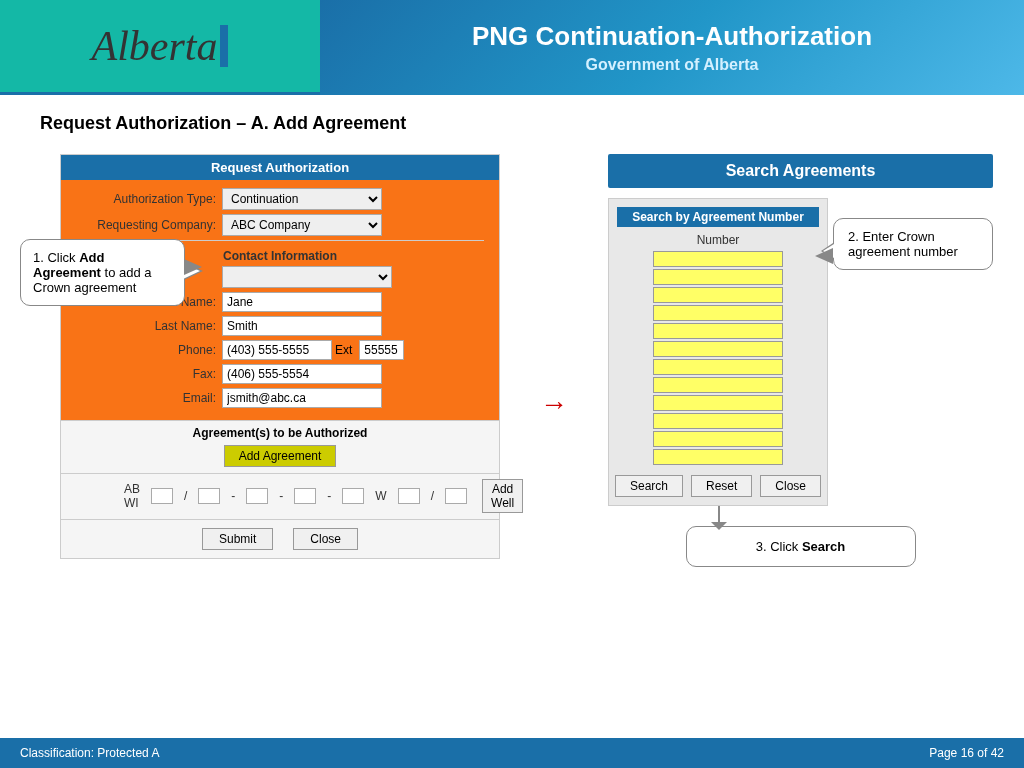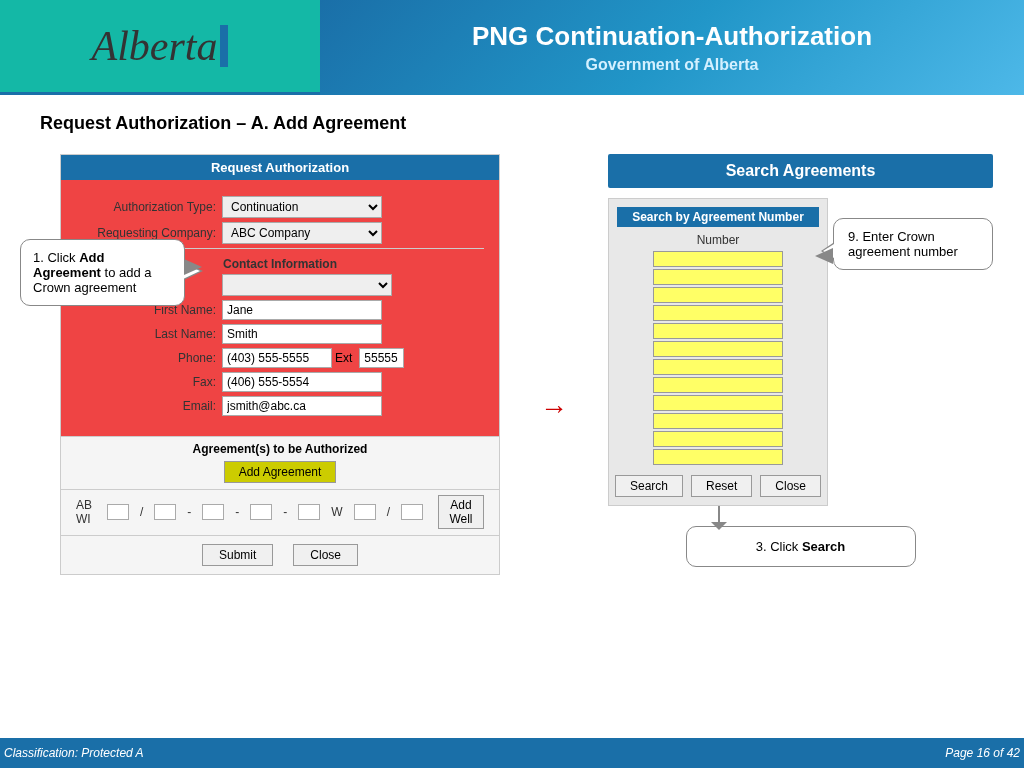--- a/index.html
+++ b/index.html
@@ -21,21 +21,21 @@
     
     .form-panel { width: 470px; position: relative; }
 
     
     .callout-1 { position: absolute; left: -10px; top: 90px; width: 160px; background: #fff; border: 1.5px solid #888; border-radius: 10px; padding: 10px 12px; font-size: 13px; z-index: 10; }
     .callout-1::after { content: ''; position: absolute; right: -18px; bottom: 30px; width: 0; height: 0; border-top: 8px solid transparent; border-bottom: 8px solid transparent; border-left: 18px solid #888; }
 
     
     .form-container { border: 1px solid #ccc; background: #f5f5f5; }
     .form-header { background: #1a6fa8; color: #fff; text-align: center; font-weight: bold; font-size: 13px; padding: 5px; }
-    .form-body { background: #ef4444; padding: 16px 15px; }
+    .form-body { background: #f97316; padding: 8px 15px; }
     .form-row { display: flex; align-items: center; margin-bottom: 4px; font-size: 12px; }
     .form-row label { text-align: right; min-width: 140px; margin-right: 6px; color: #333; }
     .form-row input, .form-row select { font-size: 12px; border: 1px solid #aaa; padding: 2px 4px; }
     .form-row select { width: 160px; }
     .form-row input.text-input { width: 160px; }
     .form-row input.date-input { width: 100px; }
     .ext-input { width: 45px; margin-left: 4px; font-size: 12px; border: 1px solid #aaa; padding: 2px 4px; }
 
     .section-header { text-align: center; font-weight: bold; font-size: 12px; color: #333; padding: 4px 0 3px 0; }
     .section-divider { border-top: 1px solid #ccc; margin: 4px 0; }
@@ -43,21 +43,21 @@
     .contact-select { width: 170px; }
 
     
     .agreements-section { background: #f5f5f5; border-top: 1px solid #ccc; padding: 5px 15px 6px 15px; }
     .agreements-header { text-align: center; font-weight: bold; font-size: 12px; margin-bottom: 5px; }
     .add-agreement-btn { background: #cccc00; border: 1px solid #999; padding: 3px 14px; font-size: 12px; cursor: pointer; display: block; margin: 0 auto; }
 
     
     .wells-section { background: #f5f5f5; border-top: 1px solid #ccc; padding: 5px 15px 6px 15px; }
     .wells-header { text-align: center; font-weight: bold; font-size: 12px; margin-bottom: 5px; }
-    .wells-row { display: flex; align-items: center; font-size: 12px; gap: 11px; }
+    .wells-row { display: flex; align-items: center; font-size: 12px; gap: 11px; margin-left: 48px; }
     .wells-row span { color: #333; }
     .well-input { width: 22px; font-size: 11px; border: 1px solid #aaa; padding: 1px 2px; }
     .add-well-btn { background: #f0f0f0; border: 1px solid #999; padding: 2px 8px; font-size: 12px; cursor: pointer; margin-left: 4px; }
 
     
     .form-buttons { display: flex; justify-content: center; gap: 20px; padding: 8px; background: #f5f5f5; border-top: 1px solid #ccc; }
     .form-btn { background: #f0f0f0; border: 1px solid #999; padding: 3px 16px; font-size: 12px; cursor: pointer; }
 
     
     .arrow-container { display: flex; align-items: center; padding-top: 80px; }
@@ -68,21 +68,21 @@
     .number-label { text-align: center; font-size: 12px; color: #333; margin-bottom: 4px; }
     .number-inputs { display: flex; flex-direction: column; gap: 2px; align-items: center; }
     .number-input { width: 130px; height: 16px; background: #ffff66; border: 1px solid #999; }
     .search-buttons { display: flex; justify-content: center; gap: 8px; margin-top: 10px; }
     .search-btn { background: #f0f0f0; border: 1px solid #999; padding: 3px 14px; font-size: 12px; cursor: pointer; }
     .callout-2 { background: #fff; border: 1.5px solid #888; border-radius: 10px; padding: 10px 14px; font-size: 13px; width: 160px; }
     .callout-2::before { content: ''; position: absolute; left: -18px; top: 30px; width: 0; height: 0; border-top: 8px solid transparent; border-bottom: 8px solid transparent; border-right: 18px solid #888; }
     .callout-3 { background: #fff; border: 1.5px solid #888; border-radius: 10px; padding: 12px 18px; font-size: 13px; width: 200px; text-align: center; }
 
     
-    .footer { position: absolute; bottom: 0; left: 0; right: 0; height: 30px; background: #1a6fa8; display: flex; align-items: center; justify-content: space-between; padding: 0 4px; font-style: italic; }
+    .footer { position: absolute; bottom: 0; left: 0; right: 0; height: 30px; background: #1a6fa8; display: flex; align-items: center; justify-content: space-between; padding: 0 20px; }
     .footer-left { color: #fff; font-size: 12px; }
     .footer-right { color: #fff; font-size: 12px; }
 
     
     .logo-text { font-family: 'Times New Roman', serif; font-size: 42px; color: #333; font-style: italic; }
     .logo-bar { display: inline-block; width: 8px; height: 42px; background: #1a6fa8; vertical-align: middle; margin-left: 3px; }
   </style>
 </head>
 <body>
 
@@ -230,21 +230,21 @@
         <div class="search-buttons">
           <button class="search-btn">Search</button>
           <button class="search-btn">Reset</button>
           <button class="search-btn">Close</button>
         </div>
       </div>
 
       <div style="position:relative;margin-top:20px;margin-left:5px;">
         <div style="position:absolute;left:-12px;top:25px;width:0;height:0;border-top:8px solid transparent;border-bottom:8px solid transparent;border-right:12px solid #888;"></div>
         <div style="position:absolute;left:-10px;top:26px;width:0;height:0;border-top:7px solid transparent;border-bottom:7px solid transparent;border-right:11px solid #fff;"></div>
-        <div class="callout-2">9. Enter Crown agreement number</div>
+        <div class="callout-2">2. Enter Crown agreement number</div>
       </div>
     </div>
 
     <div style="display:flex;justify-content:center;margin-top:10px;position:relative;">
 
       <div style="position:absolute;top:-10px;left:110px;width:2px;height:18px;background:#888;"></div>
       <div style="position:absolute;top:6px;left:103px;width:0;height:0;border-left:8px solid transparent;border-right:8px solid transparent;border-top:8px solid #888;"></div>
       <div class="callout-3" style="background:#fff;border:1.5px solid #888;border-radius:10px;padding:12px 18px;font-size:13px;width:230px;text-align:center;margin-top:10px;">
         <span>3. Click </span><strong>Search</strong>
       </div>

